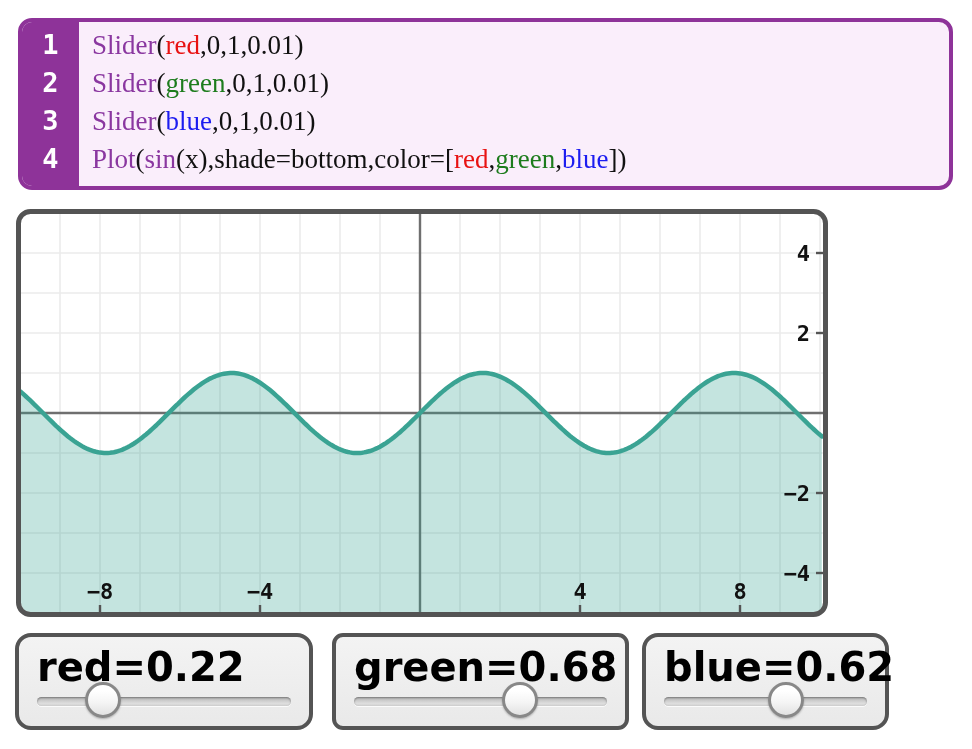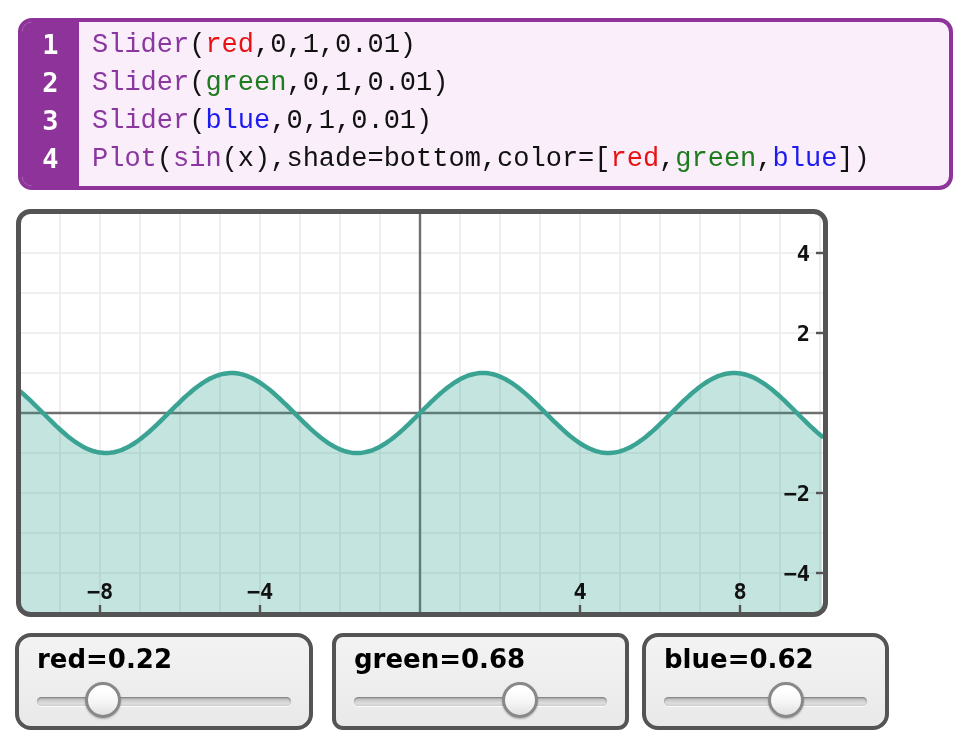--- a/index.html
+++ b/index.html
@@ -7,34 +7,34 @@
        font-family:"DejaVu Sans",sans-serif;}
 
   
   .codebox{position:absolute;left:18px;top:18px;width:935px;height:172px;
     box-sizing:border-box;border:4px solid #8e3399;border-radius:14px;
     background:#faeefb;display:flex;overflow:hidden;}
   .gutter{width:57px;background:#8e3399;color:#ffffff;
     font-family:"DejaVu Sans Mono",monospace;font-weight:bold;font-size:27px;
     line-height:38px;text-align:center;padding-top:4px;box-sizing:border-box;flex:none;}
   .codelines{flex:1;padding:4px 0 0 13px;
-    font-family:Liberation Mono, monospace;font-size:27px;line-height:38px;
+    font-family:Liberation Serif, serif;font-size:27px;line-height:38px;
     white-space:pre;color:#111;}
   .codelines .ln{height:38px;}
 
   
   .plotwrap{position:absolute;left:16px;top:209px;width:812px;height:408px;}
   .plotwrap svg{display:block;}
 
   
   .sliderbox{position:absolute;top:633px;height:97px;box-sizing:border-box;
     border:4px solid #545454;border-radius:16px;
     background:linear-gradient(180deg,#f3f3f3,#e9e9e9);}
   .sliderbox .lbl{position:absolute;left:18px;top:7px;
-    font-family:"DejaVu Sans",sans-serif;font-weight:bold;font-size:26px;color:#000;}
+    font-family:"DejaVu Sans",sans-serif;font-weight:bold;font-size:40px;color:#000;}
   .track{position:absolute;left:18px;right:18px;bottom:20px;height:9px;
     border-radius:5px;background:linear-gradient(180deg,#b5b5b5,#dedede 70%,#d2d2d2);
     box-shadow:inset 0 1px 2px rgba(0,0,0,.35), 0 1px 0 rgba(255,255,255,.8);}
   .thumb{position:absolute;top:-15px;width:36px;height:36px;box-sizing:border-box;
     border-radius:50%;border:3px solid #888;
     background:linear-gradient(180deg,#ffffff 20%,#f4f4f4 60%,#e2e2e2);
     box-shadow:0 1px 2px rgba(0,0,0,.25);cursor:pointer;}
 </style>
 </head>
 <body>

